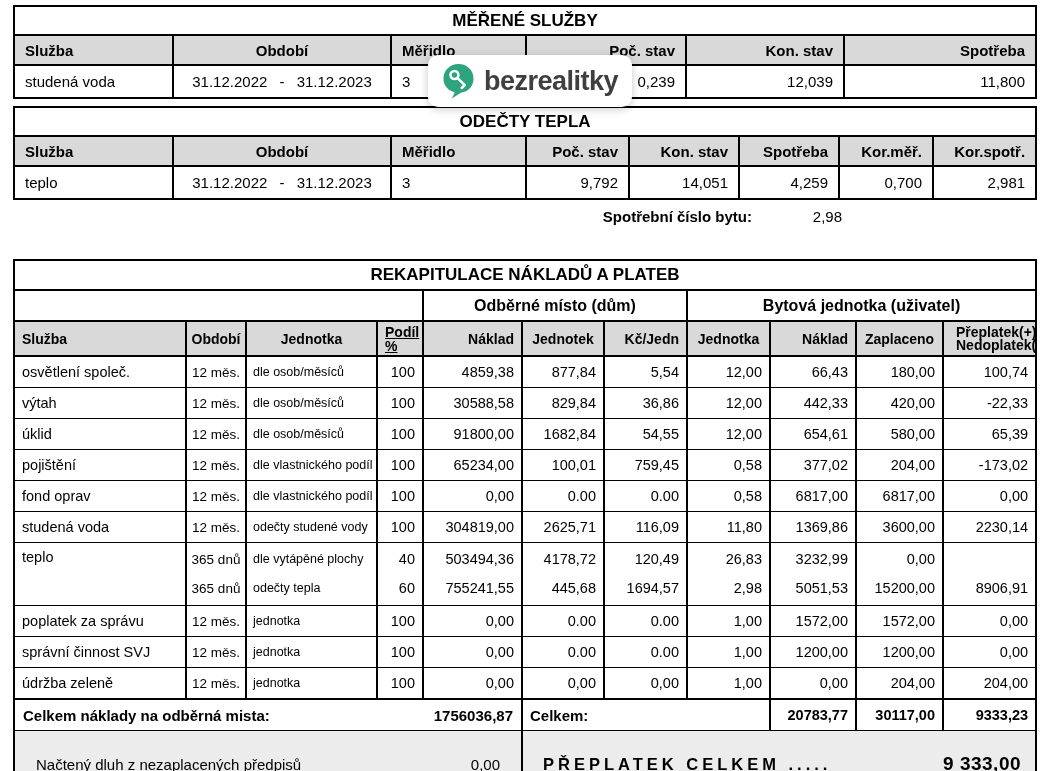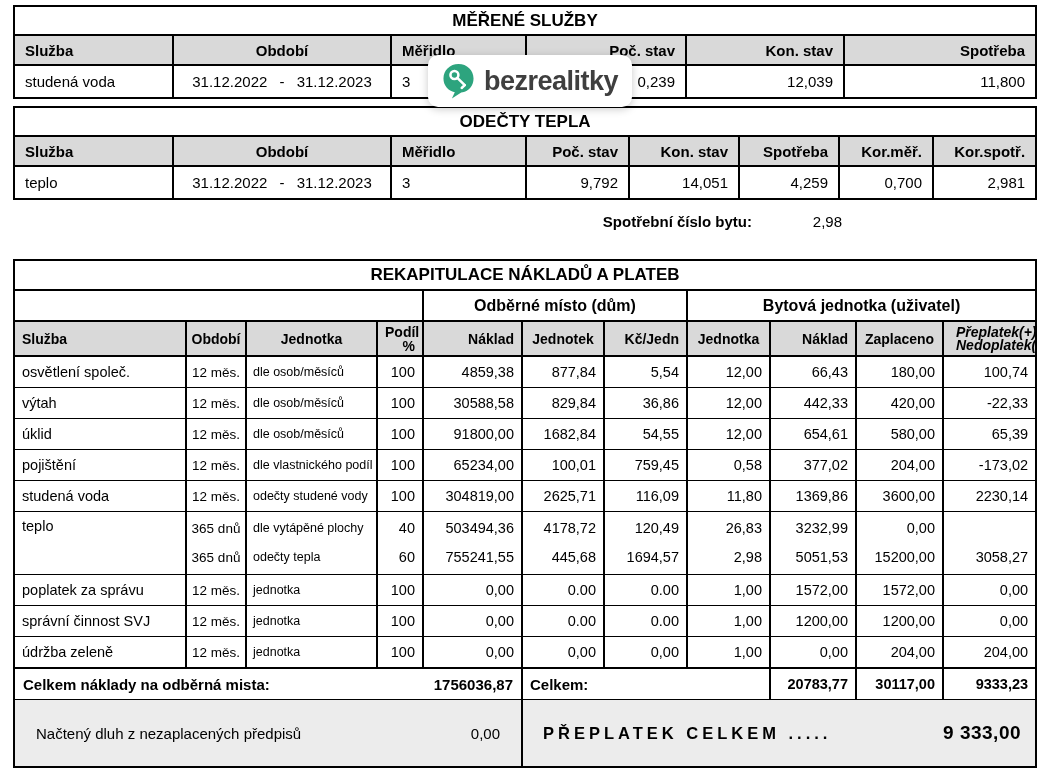--- a/index.html
+++ b/index.html
@@ -14,32 +14,32 @@
 
   tr.title td { font-weight:bold; font-size:17px; text-align:center; height:27px; padding:0; }
   tr.head td { background:#d9d9d9; font-weight:bold; height:28px; }
   tr.data td { height:31px; }
 
   .l { text-align:left; }
   .c { text-align:center; }
   .r { text-align:right; }
   .period { word-spacing:8px; }
 
-  .spotline { display:flex; justify-content:flex-end; align-items:flex-end; margin:8px 15px 0 0; height:22px; }
+  .spotline { display:flex; justify-content:flex-end; align-items:flex-start; margin:8px 15px 0 0; height:22px; }
   .spotline .lab { font-weight:bold; font-size:15px; }
   .spotline .val { width:90px; text-align:right; font-size:15px; }
 
   table.t3 { margin-top:29px; }
   .t3 td { border-top-width:1px; border-bottom-width:1px; font-size:14.5px; padding:0 7px; }
   .t3 tr.title td { border-bottom-width:2px; height:28px; }
   .t3 tr.ghead td { border-bottom-width:2px; font-weight:bold; font-size:16px; text-align:center; height:29px; }
   .t3 tr.chead td { border-bottom-width:2px; background:#d9d9d9; font-weight:bold; font-size:14px; height:33px; }
   .t3 tr.rowdata td { height:30px; }
-  .t3 .twoline { line-height:14px; text-align:right; font-size:13px; }
-  .t3 .pp { font-size:11.5px; line-height:13px; text-align:center; padding:0 12px;font-style:italic; }
+  .t3 .twoline { line-height:14px; text-align:left; font-size:13px;text-decoration:underline; }
+  .t3 .pp { font-size:11.5px; line-height:13px; text-align:center; padding:0 12px; }
   .t3 .unit { font-size:12.5px; padding:0 4px 0 6px; }
   .t3 .obd { font-size:13.5px; text-align:center; padding:0 2px; }
   .t3 tr.teplo td { height:62px; vertical-align:middle; }
   .t3 tr.teplo .svc { vertical-align:top; }
   .t3 .dl { height:29px; line-height:29px; overflow:hidden; }
   .t3 tr.totals td { border-top-width:2px; height:30px; font-weight:bold; }
   .t3 tr.summary td { background:#ececec; height:40px; }
   .flexcell { display:flex; justify-content:space-between; align-items:center; }
   .totlab { font-weight:bold; font-size:15px; }
   .totval { font-weight:bold; font-size:15px; }
@@ -223,20 +223,33 @@
       <td class="r">100</td>
       <td class="r">65234,00</td>
       <td class="r">100,01</td>
       <td class="r">759,45</td>
       <td class="r">0,58</td>
       <td class="r">377,02</td>
       <td class="r">204,00</td>
       <td class="r">-173,02</td>
     </tr>
     <tr class="rowdata">
+      <td class="l">fond oprav</td>
+      <td class="obd">12 měs.</td>
+      <td class="unit">dle vlastnického podíl</td>
+      <td class="r">100</td>
+      <td class="r">0,00</td>
+      <td class="r">0.00</td>
+      <td class="r">0.00</td>
+      <td class="r">0,58</td>
+      <td class="r">6817,00</td>
+      <td class="r">6817,00</td>
+      <td class="r">0,00</td>
+    </tr>
+    <tr class="rowdata">
       <td class="l">studená voda</td>
       <td class="obd">12 měs.</td>
       <td class="unit">odečty studené vody</td>
       <td class="r">100</td>
       <td class="r">304819,00</td>
       <td class="r">2625,71</td>
       <td class="r">116,09</td>
       <td class="r">11,80</td>
       <td class="r">1369,86</td>
       <td class="r">3600,00</td>
@@ -278,21 +291,21 @@
       <td class="r">
             <div class="dl">3232,99</div>
             <div class="dl">5051,53</div>
           </td>
       <td class="r">
             <div class="dl">0,00</div>
             <div class="dl">15200,00</div>
           </td>
       <td class="r">
             <div class="dl"></div>
-            <div class="dl">3058,27</div>
+            <div class="dl">8906,91</div>
           </td>
     </tr>
 
     <tr class="rowdata">
       <td class="l">poplatek za správu</td>
       <td class="obd">12 měs.</td>
       <td class="unit">jednotka</td>
       <td class="r">100</td>
       <td class="r">0,00</td>
       <td class="r">0.00</td>

